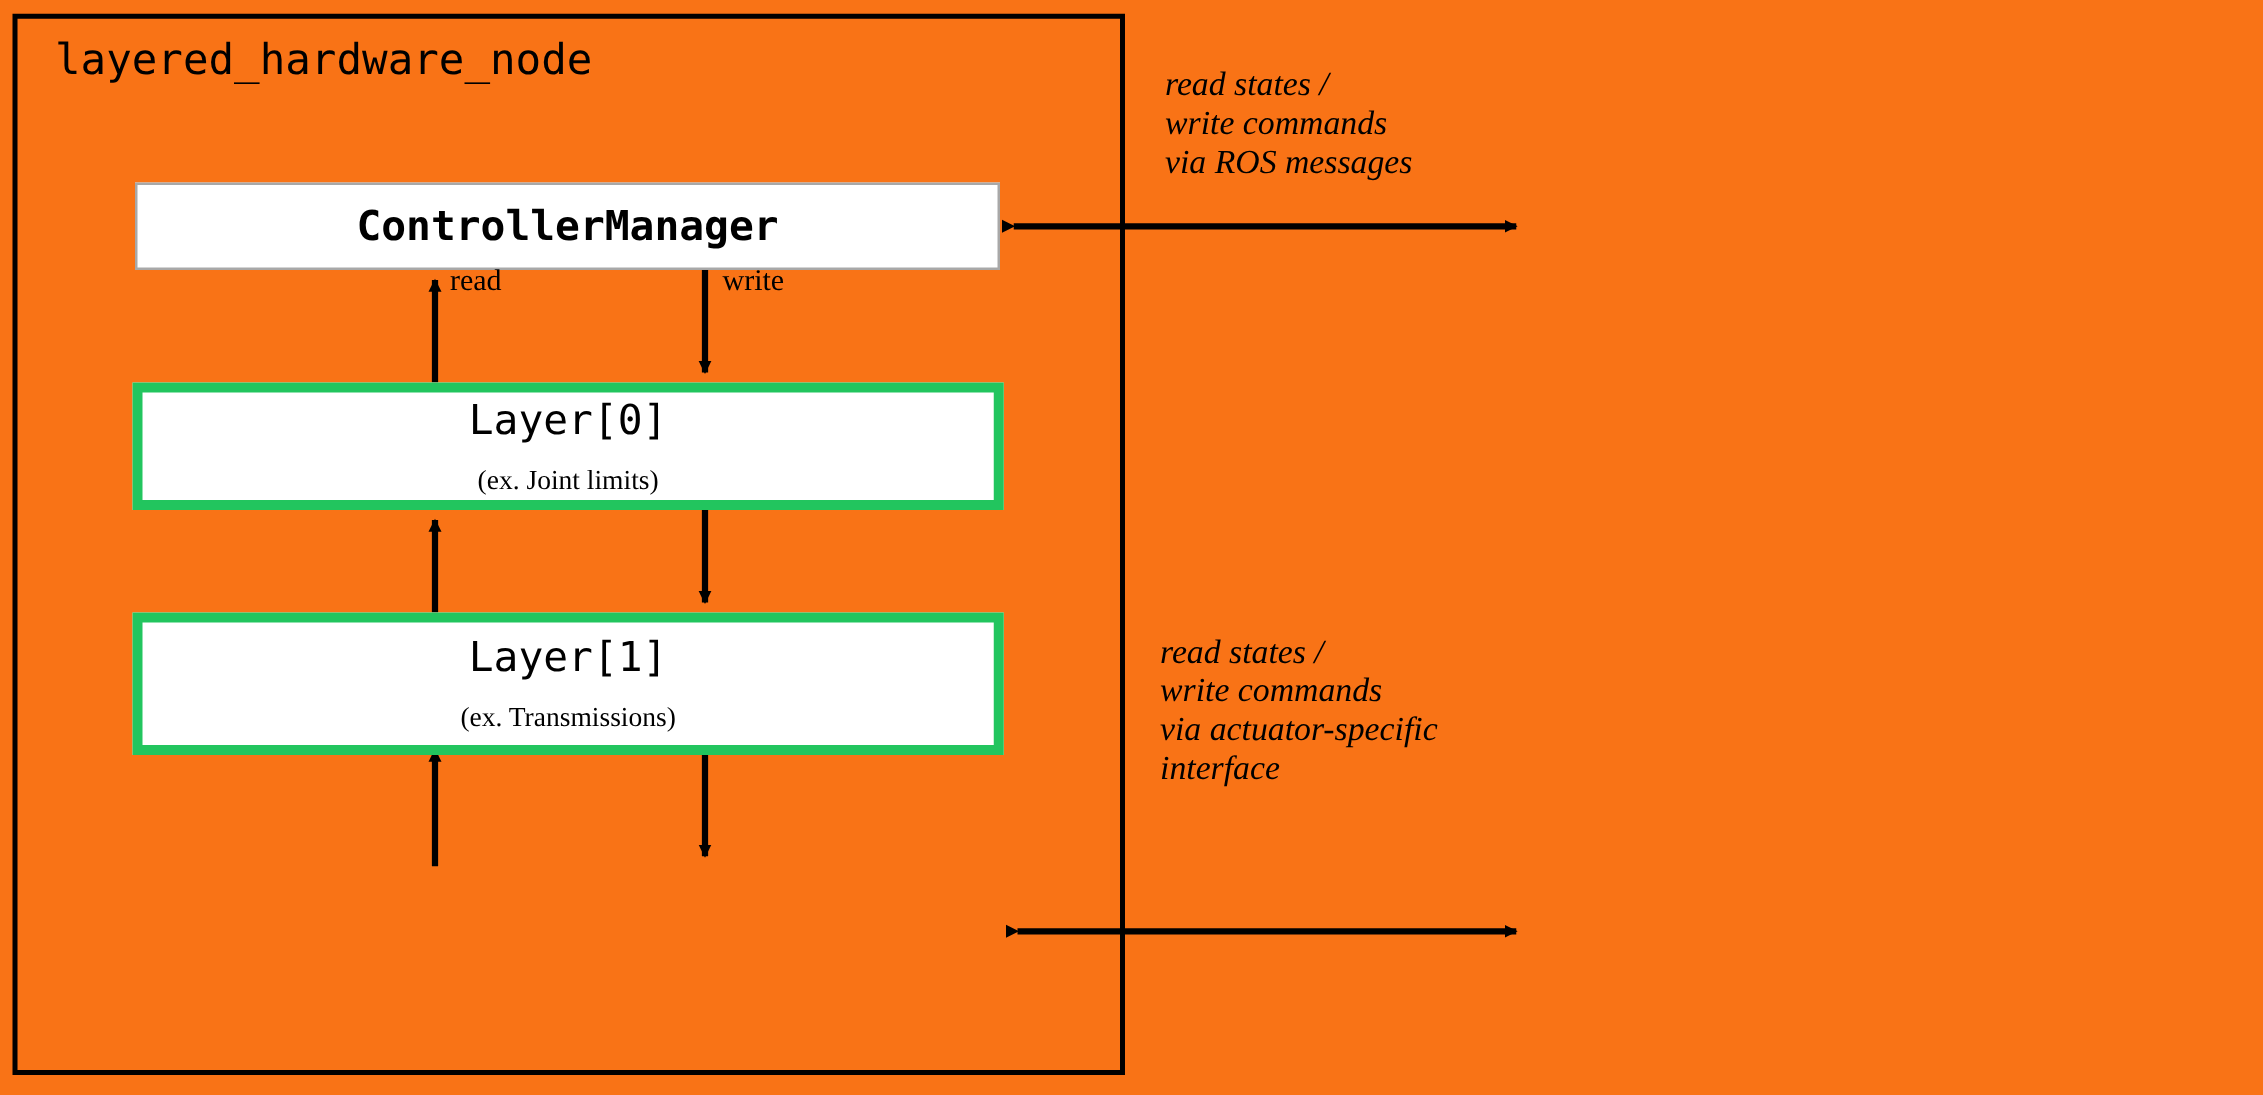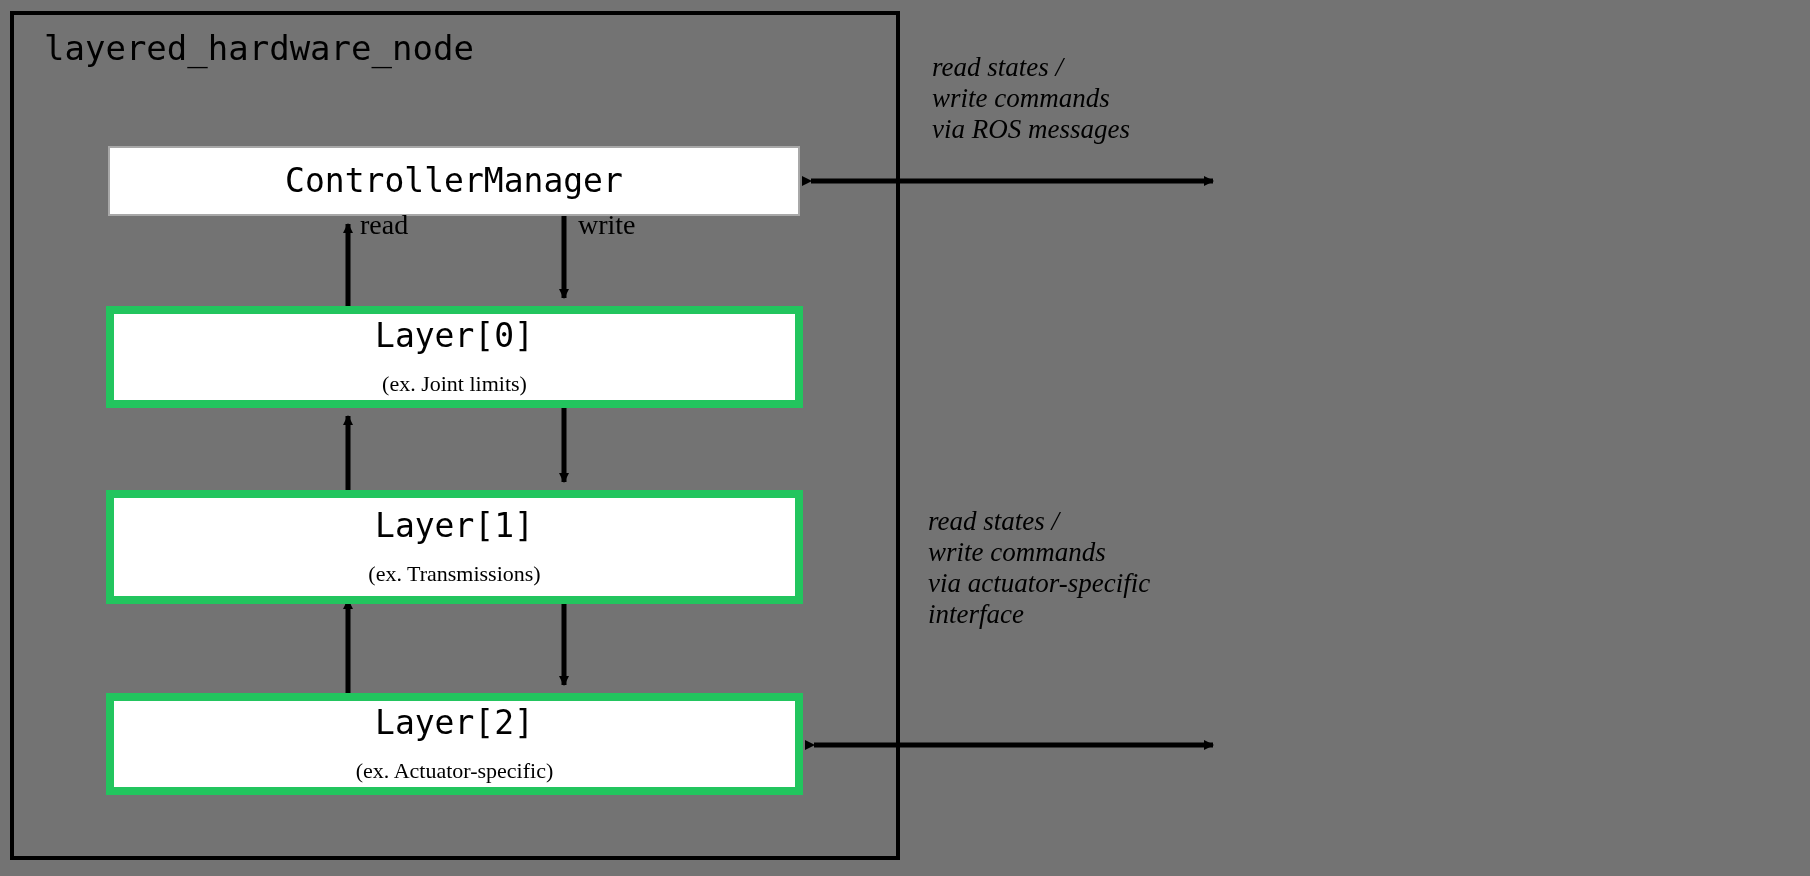--- a/index.html
+++ b/index.html
@@ -1,39 +1,39 @@
 <!DOCTYPE html>
 <html><head>
 <meta charset="utf-8">
 <title>layered_hardware_node diagram</title>
 <style>
   html,body{margin:0;padding:0;background:#ffffff;}
   body{width:1810px;height:876px;overflow:hidden;
        font-family:"Liberation Serif",serif;color:#000;}
-  #stage{position:relative;width:1810px;height:876px;background:#737373;}
+  #stage{position:relative;width:1810px;height:876px;background:#f97316;}
 
   .frame{position:absolute;box-sizing:border-box;}
 
   
   .node-frame{
     left:10px;top:11px;width:890px;height:849px;
     border:4px solid #000;background:transparent;
   }
 
   .node-title{
     position:absolute;left:44px;top:28px;
     font-family:"DejaVu Sans Mono","Liberation Mono",monospace;
     font-size:34px;line-height:40px;letter-spacing:0px;
     white-space:nowrap;color:#000;
   }
 
   
   .box{position:absolute;box-sizing:border-box;background:#fff;
        display:flex;flex-direction:column;align-items:center;justify-content:center;}
-  .box.gray{border:2px solid #a8a8a8;}
+  .box.gray{border:2px solid #a8a8a8;font-weight:bold;}
   .box.heavy{border:8px solid #22c55e;}
 
   .box .mono{
     font-family:"DejaVu Sans Mono","Liberation Mono",monospace;
     font-size:33px;line-height:38px;white-space:nowrap;color:#000;
   }
   .box .sub{
     font-family:"Liberation Serif",serif;
     font-size:22px;line-height:26px;white-space:nowrap;color:#000;margin-top:16px;
   }
@@ -47,21 +47,21 @@
   .ahw-box{left:1224px;top:695px;width:567px;height:97px;}
 
   
   .anno{position:absolute;font-family:"Liberation Serif",serif;
         font-size:27px;line-height:31px;color:#000;white-space:pre;font-style:italic;}
   .anno-top{left:932px;top:52px;}
   .anno-bottom{left:928px;top:506px;}
 
   
   .lbl{position:absolute;font-family:"Liberation Serif",serif;
-       font-size:28px;line-height:30px;color:#000;white-space:nowrap;}
+       font-size:24px;line-height:30px;color:#000;white-space:nowrap;}
   .lbl-read{left:360px;top:210px;}
   .lbl-write{left:578px;top:210px;}
 
   svg.arrows{position:absolute;left:0;top:0;width:1810px;height:876px;
              pointer-events:none;}
 </style>
 </head>
 <body>
 
 <div id="stage">
@@ -123,24 +123,20 @@
   <div class="box heavy l0-box">
     <div class="mono">Layer[0]</div>
     <div class="sub">(ex. Joint limits)</div>
   </div>
 
   <div class="box heavy l1-box">
     <div class="mono">Layer[1]</div>
     <div class="sub">(ex. Transmissions)</div>
   </div>
 
-  <div class="box heavy l2-box">
-    <div class="mono">Layer[2]</div>
-    <div class="sub">(ex. Actuator-specific)</div>
-  </div>
 
 
 
   <div class="anno anno-top">read states /
 write commands
 via ROS messages</div>
 
   <div class="anno anno-bottom">read states /
 write commands
 via actuator-specific

